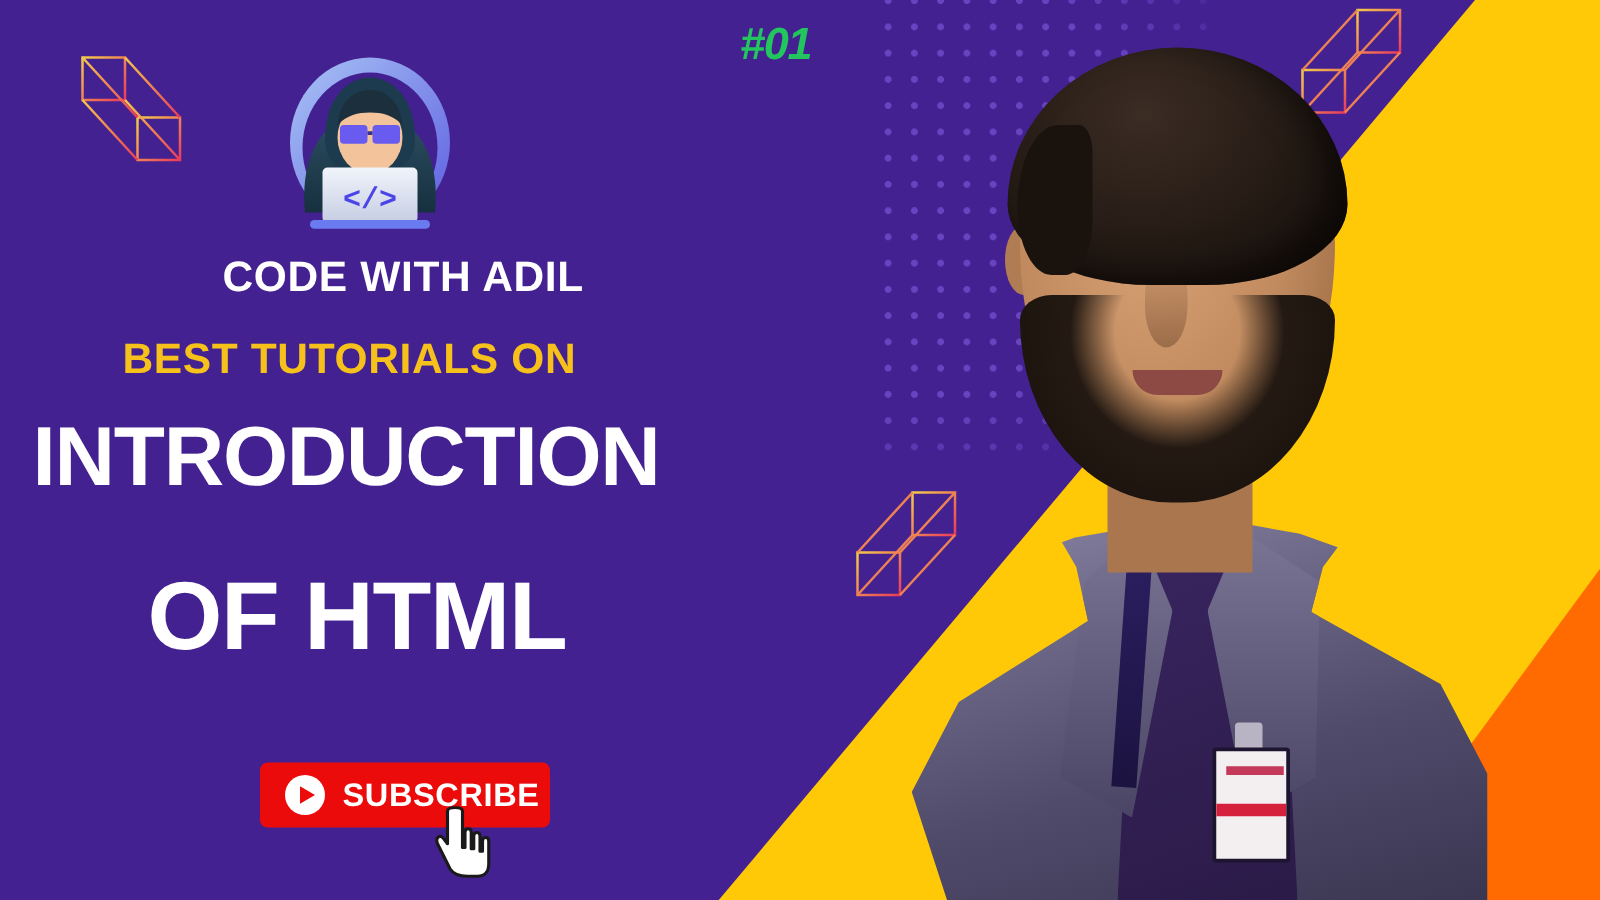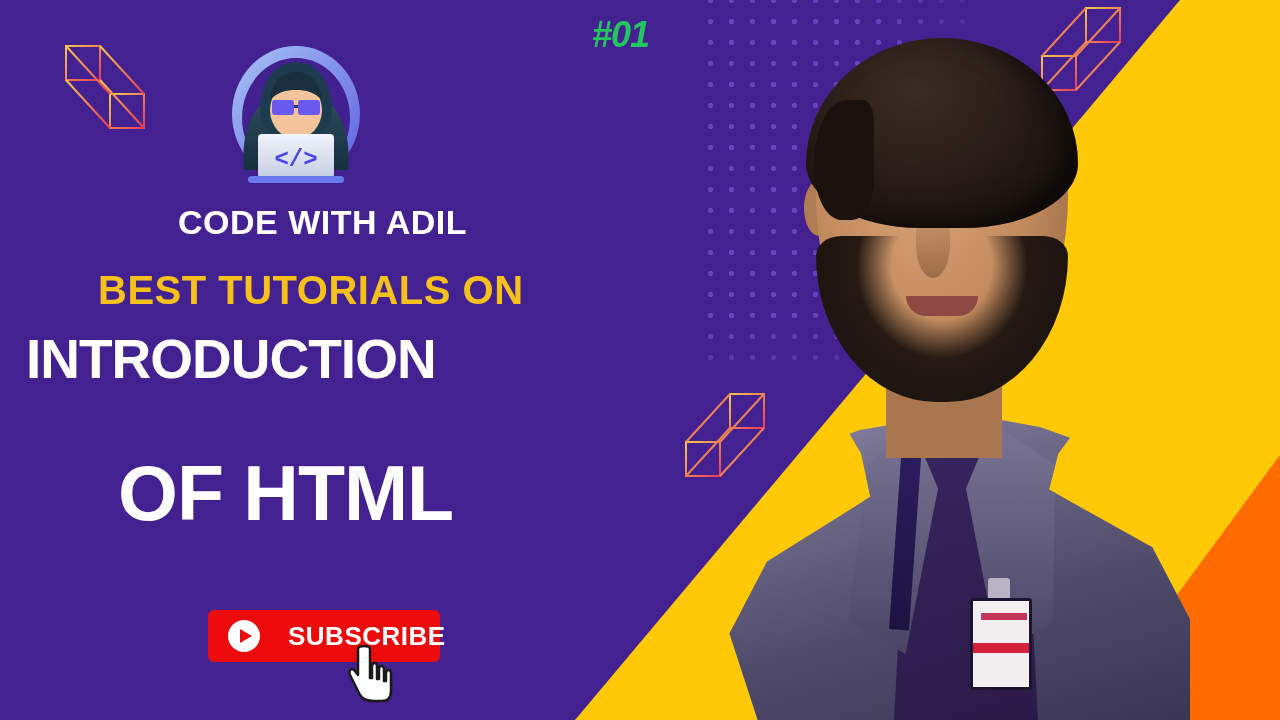--- a/index.html
+++ b/index.html
@@ -147,43 +147,43 @@
     font-family:"Liberation Sans", sans-serif;
   }
   .brandline {
     position:absolute; left:130px; top:203px; z-index:9;
     color:#ffffff; font-size:34px; font-weight:bold; letter-spacing:.5px;
     font-family:"Liberation Sans", sans-serif;
     margin-left:48px;
   }
   .subline {
     position:absolute; left:98px; top:268px; z-index:9;
-    color:#F5C11A; font-size:40px; font-weight:bold; letter-spacing:.5px;
+    color:#F5C11A; font-size:34px; font-weight:bold; letter-spacing:.5px;
     font-family:"Liberation Sans", sans-serif;
   }
   .title1 {
     position:absolute; left:26px; top:332px; z-index:9;
-    color:#ffffff; font-size:55px; font-weight:bold; letter-spacing:-1px;
+    color:#ffffff; font-size:67px; font-weight:bold; letter-spacing:-1px;
     line-height:1;
     font-family:"Liberation Sans", sans-serif;
   }
   .title2 {
     position:absolute; left:118px; top:455px; z-index:9;
     color:#ffffff; font-size:77px; font-weight:bold; letter-spacing:-1px;
     line-height:1;
     font-family:"Liberation Sans", sans-serif;
     text-align:center;
   }
 
   
   .subscribe-btn {
     position:absolute; left:208px; top:610px; z-index:10;
     width:232px; height:52px; border-radius:6px;
     background:#EC0B0B; border:none;
-    display:flex; align-items:center; gap:28px;
+    display:flex; align-items:center; gap:14px;
     padding:0 0 0 20px; cursor:pointer;
   }
   .play-circle {
     width:32px; height:32px; border-radius:50%; background:#fff;
     display:flex; align-items:center; justify-content:center; flex:0 0 auto;
   }
   .play-tri {
     width:0; height:0; margin-left:3px;
     border-left:12px solid #EC0B0B;
     border-top:7px solid transparent;

